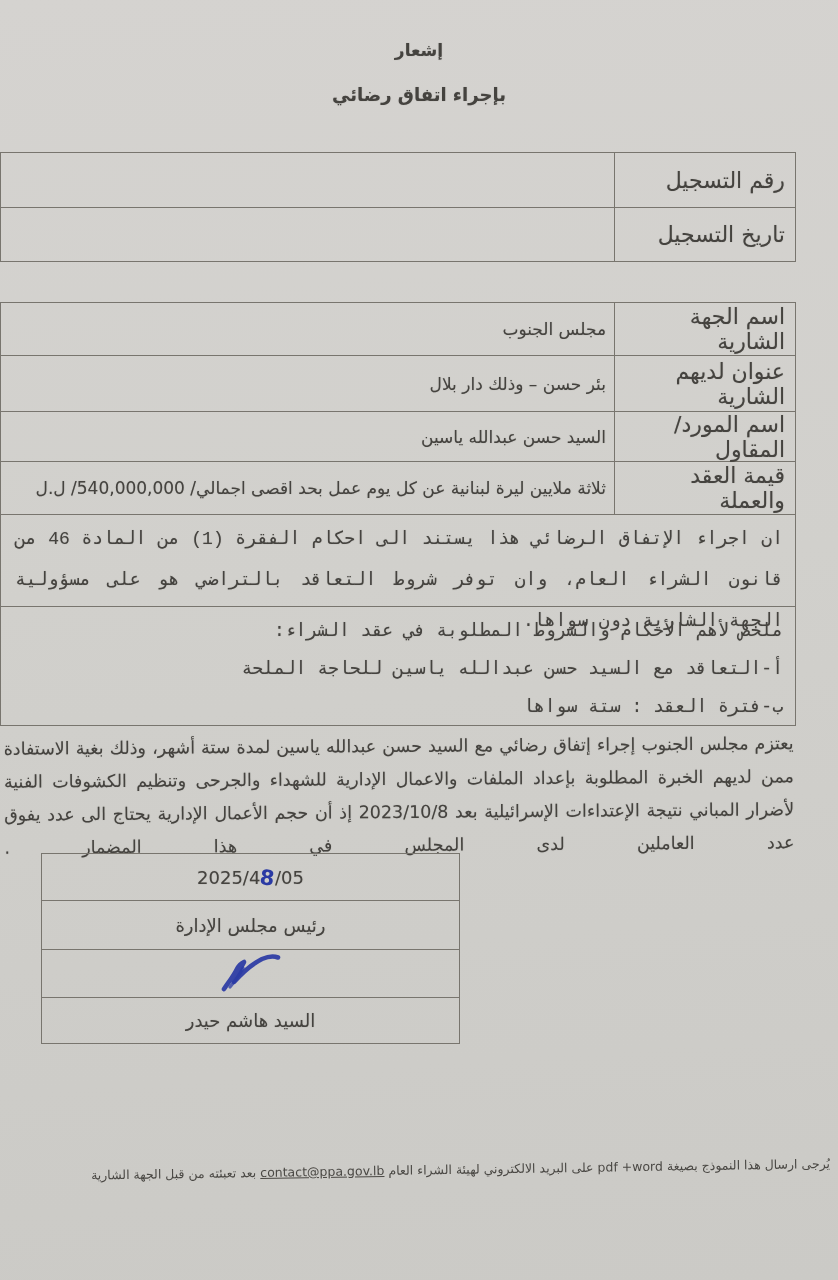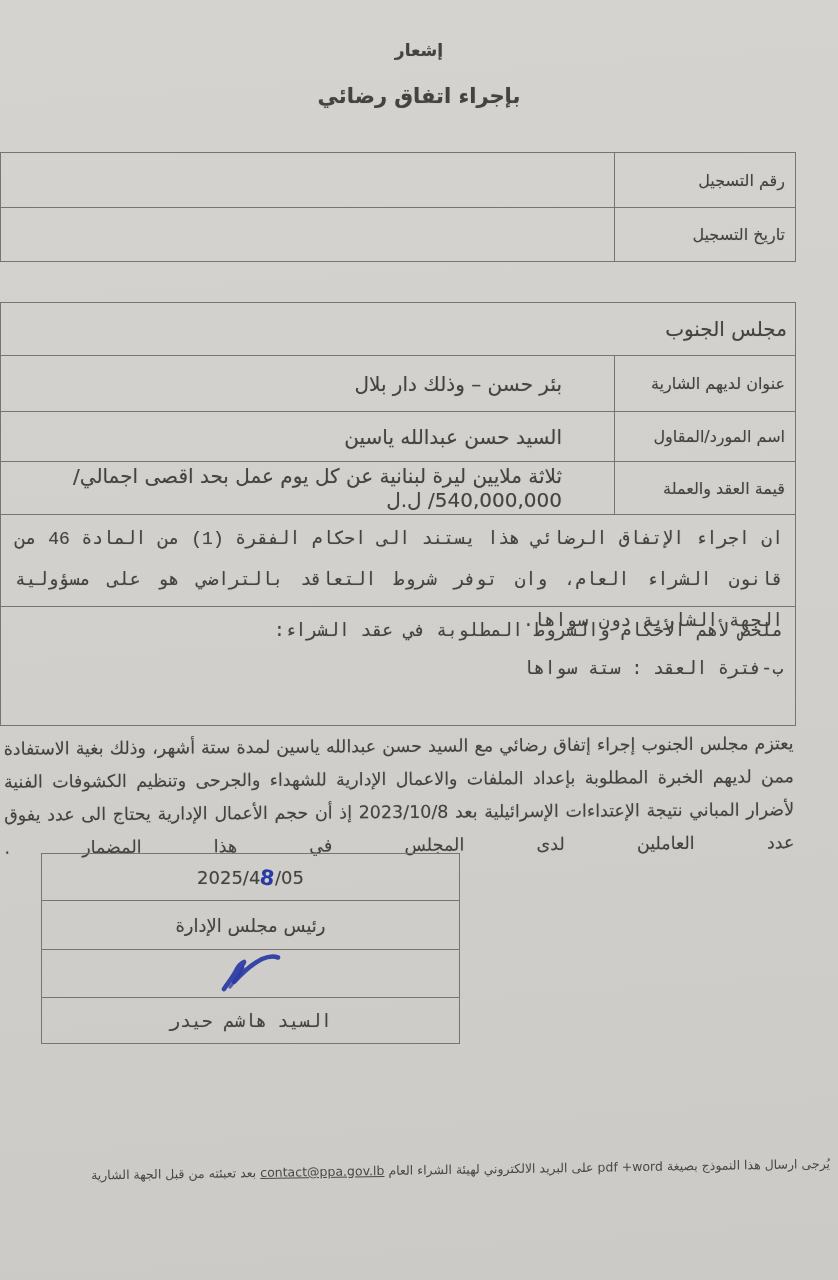--- a/index.html
+++ b/index.html
@@ -22,38 +22,38 @@
   }
   .soft{ text-shadow:0 0 1px rgba(70,68,64,.35); }
 
   
   .title1{
     position:absolute;top:40px;left:0;width:100%;
     text-align:center;font-size:17px;font-weight:bold;letter-spacing:.5px;
   }
   .title2{
     position:absolute;top:84px;left:0;width:100%;
-    text-align:center;font-size:21px;font-weight:bold;letter-spacing:.5px;
+    text-align:center;font-size:18px;font-weight:bold;letter-spacing:.5px;
   }
 
   
   .tbl{position:absolute;border:1px solid var(--border);background:transparent;}
   .trow{display:flex;box-sizing:border-box;}
   .trow + .trow{border-top:1px solid var(--border);}
   .cell-label{
     width:181px;box-sizing:border-box;
     border-left:1px solid var(--border);
     display:flex;align-items:center;
     padding:0 10px 0 4px;
-    font-size:16px;margin-left:44px;
+    font-size:22px;
   }
   .cell-value{
     flex:1;display:flex;align-items:center;justify-content:flex-start;
     box-sizing:border-box;padding:0 8px 0 10px;
-    font-size:20px;
+    font-size:17px;
   }
   #reg-table{top:152px;right:42px;width:794px;}
   #reg-table .trow{height:54px;}
   #det-table{top:302px;right:42px;width:794px;}
 
   .fullcell{
     box-sizing:border-box;display:block;
     padding:4px 12px 4px 14px;
     font-size:18px;
     font-family:Liberation Mono, monospace;
@@ -110,40 +110,42 @@
       <div class="cell-value soft"></div>
     </div>
     <div class="trow">
       <div class="cell-label soft">تاريخ التسجيل</div>
       <div class="cell-value soft"></div>
     </div>
   </div>
 
   <div class="tbl" id="det-table">
     <div class="trow" style="height:52px;">
+      <div class="cell-label soft">اسم الجهة الشارية</div>
       <div class="cell-value soft">مجلس الجنوب</div>
     </div>
     <div class="trow" style="height:56px;">
       <div class="cell-label soft">عنوان لديهم الشارية</div>
       <div class="cell-value soft">بئر حسن – وذلك دار بلال</div>
     </div>
     <div class="trow" style="height:50px;">
       <div class="cell-label soft">اسم المورد/المقاول</div>
       <div class="cell-value soft">السيد حسن عبدالله ياسين</div>
     </div>
     <div class="trow" style="height:53px;">
       <div class="cell-label soft">قيمة العقد والعملة</div>
       <div class="cell-value soft">ثلاثة ملايين ليرة لبنانية عن كل يوم عمل بحد اقصى اجمالي/ 540,000,000/ ل.ل</div>
     </div>
     <div class="trow">
       <div class="fullcell legal soft">ان اجراء الإتفاق الرضائي هذا يستند الى احكام الفقرة (1) من المادة 46 من قانون الشراء العام، وان توفر شروط التعاقد بالتراضي هو على مسؤولية الجهة الشارية دون سواها.</div>
     </div>
     <div class="trow">
       <div class="fullcell summary soft">
         <div>ملخص لأهم الأحكام والشروط المطلوبة في عقد الشراء:</div>
+        <div>أ-التعاقد مع السيد حسن عبدالله ياسين للحاجة الملحة</div>
         <div>ب-فترة العقد : ستة سواها</div>
       </div>
     </div>
   </div>
 
   <div class="bodypar soft">يعتزم مجلس الجنوب إجراء إتفاق رضائي مع السيد حسن عبدالله ياسين لمدة ستة أشهر، وذلك بغية الاستفادة ممن لديهم الخبرة المطلوبة بإعداد الملفات والاعمال الإدارية للشهداء والجرحى وتنظيم الكشوفات الفنية لأضرار المباني  نتيجة الإعتداءات الإسرائيلية بعد 2023/10/8 إذ أن حجم الأعمال الإدارية يحتاج الى عدد يفوق عدد العاملين  لدى المجلس في هذا المضمار .</div>
 
   <div class="tbl" id="sig-table">
     <div class="trow" style="height:46px;">
       <div class="sig-cell soft">
@@ -156,21 +158,21 @@
       <div class="sig-cell soft">رئيس مجلس الإدارة</div>
     </div>
     <div class="trow" style="height:48px;">
       <div class="sig-cell">
         <svg class="scribble" width="70" height="40" viewBox="0 0 70 40">
           <path d="M8 35 C12 29, 17 23, 21 15 C23 11, 26 9, 28 8 C24 15, 20 23, 18 28 C26 19, 36 10, 46 5 C52 2.5, 58 2, 62 3.5" fill="none" stroke="#2a3aa4" stroke-width="4.6" stroke-linecap="round" stroke-linejoin="round" opacity="0.92"></path>
           <path d="M14 33 C19 27, 24 20, 27 14" fill="none" stroke="#2a3aa4" stroke-width="3.2" stroke-linecap="round" opacity="0.75"></path>
         </svg>
       </div>
     </div>
-    <div class="trow" style="height:46px;font-family:Liberation Mono, monospace;">
+    <div class="trow" style="height:46px;">
       <div class="sig-cell soft">السيد هاشم حيدر</div>
     </div>
   </div>
 
   <div class="footer">
     <span>يُرجى ارسال هذا النموذج بصيغة</span>
     <span class="fmt">pdf +word</span>
     <span>على البريد الالكتروني لهيئة الشراء العام</span>
     <span class="email">contact@ppa.gov.lb</span>
     <span>بعد تعبئته من قبل الجهة الشارية</span>

